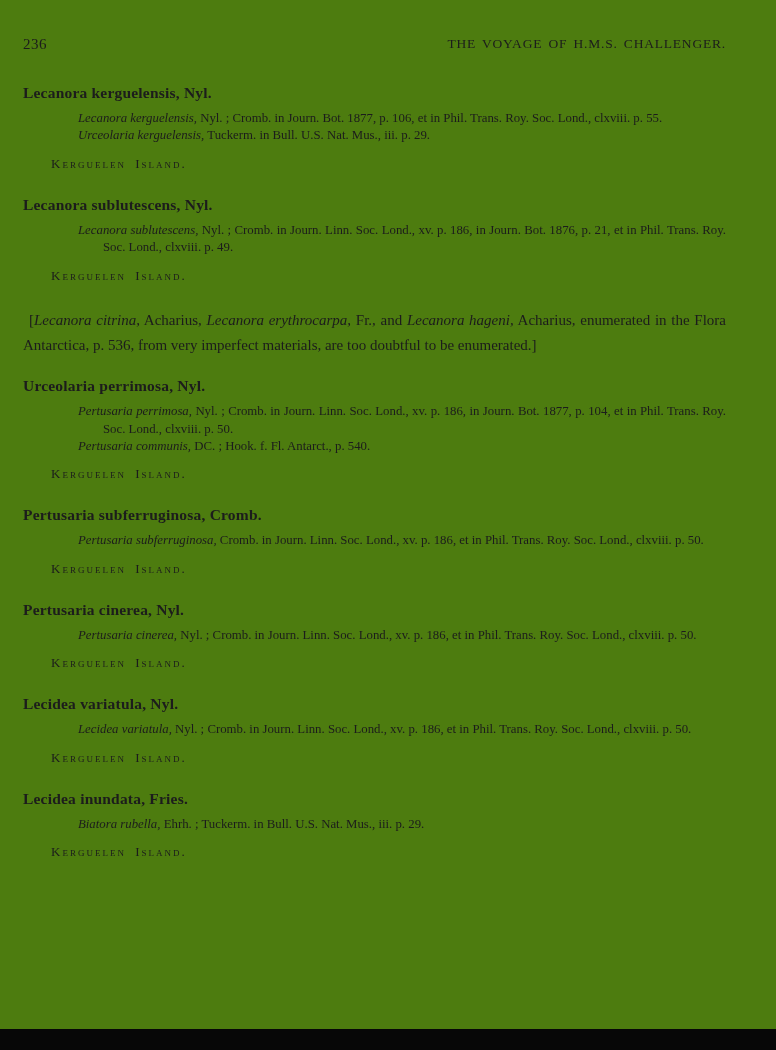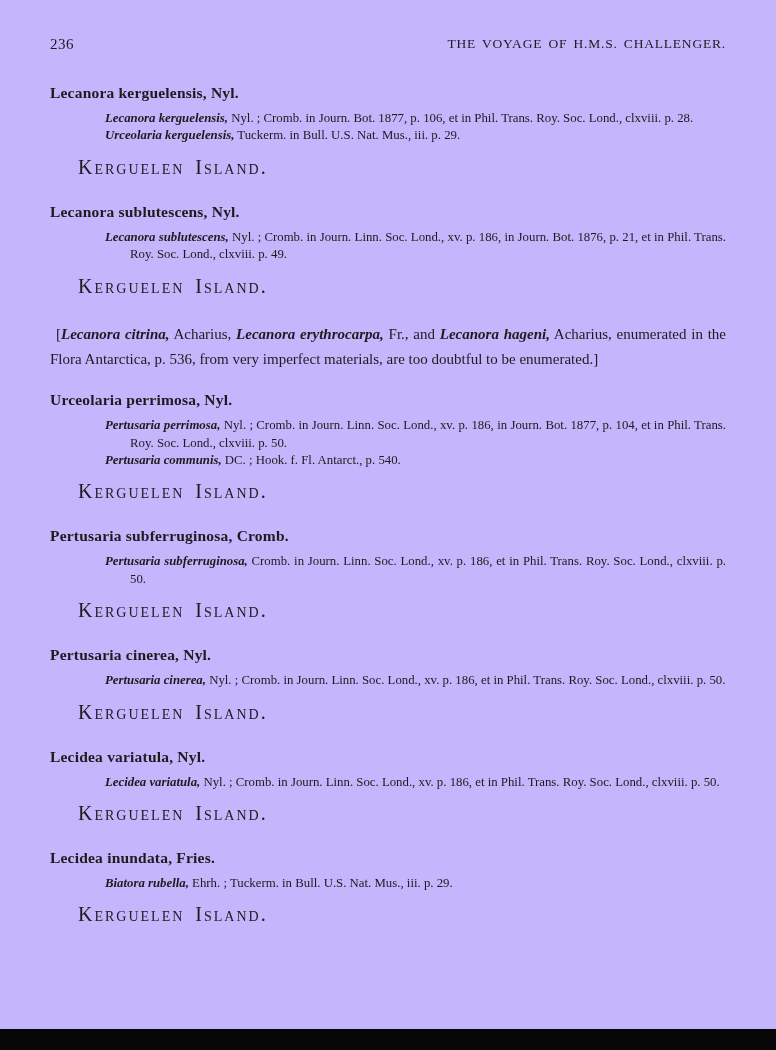--- a/index.html
+++ b/index.html
@@ -1,25 +1,25 @@
 <!DOCTYPE html>
 <html><head>
 <meta charset="utf-8">
 <style>
   html, body { margin: 0; padding: 0; background: #e8e6e0; }
   .page {
     position: relative;
     width: 776px;
     height: 1050px;
     margin: 0 auto;
-    background: #c4b5fd;
+    background: #4d7c0f;
     color: #1c1c1c;
     font-family: "Liberation Serif", "DejaVu Serif", serif;
     box-sizing: border-box;
-    padding: 36px 50px 0 50px;
+    padding: 36px 50px 0 23px;
     overflow: hidden;
   }
   .page-header {
     position: relative;
     height: 20px;
     margin-bottom: 28px;
   }
   .page-num {
     position: absolute;
     left: 0;
@@ -41,24 +41,24 @@
     margin: 0 0 8px 0;
     letter-spacing: 0.2px;
   }
   .cite {
     margin: 0 0 0 80px;
     text-indent: -25px;
     font-size: 12.8px;
     line-height: 1.36;
     text-align: justify;
   }
-  .it { font-style: italic; font-weight: bold; }
+  .it { font-style: italic; }
   .locality {
     margin: 11px 0 0 28px;
-    font-size: 20px;
+    font-size: 13px;
     font-variant: small-caps;
     letter-spacing: 2px;
     word-spacing: 4px;
   }
   .note {
     margin: 2px 0 18px 0;
     font-size: 15px;
     line-height: 1.72;
     text-align: justify;
     text-indent: 6px;
@@ -77,21 +77,21 @@
 
 <div class="page">
 
   <header class="page-header">
     <span class="page-num">236</span>
     <span class="running-title">THE VOYAGE OF H.M.S. CHALLENGER.</span>
   </header>
 
   <section class="entry">
     <h3 class="sp-head">Lecanora kerguelensis, Nyl.</h3>
-    <p class="cite"><span class="it">Lecanora kerguelensis,</span><span> Nyl. ; Cromb. in Journ. Bot. 1877, p. 106, et in Phil. Trans. Roy. Soc. Lond., clxviii. p. 28.</span></p>
+    <p class="cite"><span class="it">Lecanora kerguelensis,</span><span> Nyl. ; Cromb. in Journ. Bot. 1877, p. 106, et in Phil. Trans. Roy. Soc. Lond., clxviii. p. 55.</span></p>
     <p class="cite"><span class="it">Urceolaria kerguelensis,</span><span> Tuckerm. in Bull. U.S. Nat. Mus., iii. p. 29.</span></p>
     <p class="locality">Kerguelen Island.</p>
   </section>
 
   <section class="entry">
     <h3 class="sp-head">Lecanora sublutescens, Nyl.</h3>
     <p class="cite"><span class="it">Lecanora sublutescens,</span><span> Nyl. ; Cromb. in Journ. Linn. Soc. Lond., xv. p. 186, in Journ. Bot. 1876, p. 21, et in Phil. Trans. Roy. Soc. Lond., clxviii. p. 49.</span></p>
     <p class="locality">Kerguelen Island.</p>
   </section>
 

